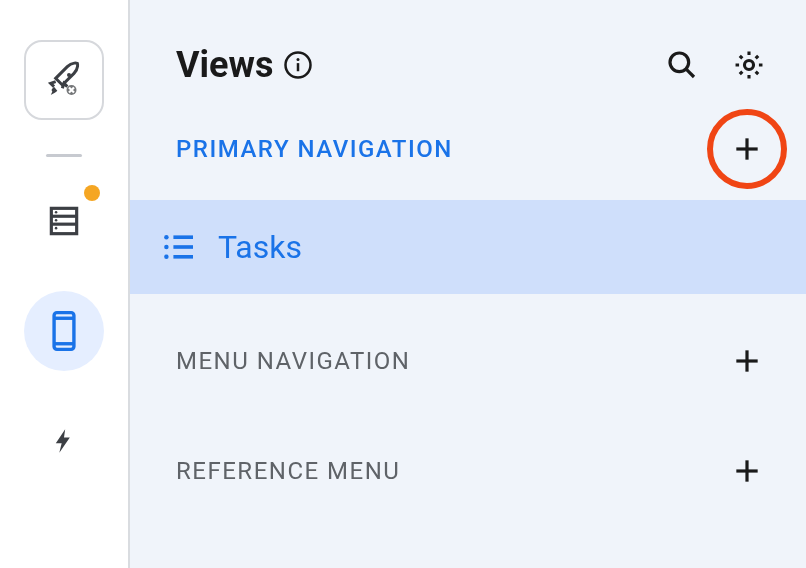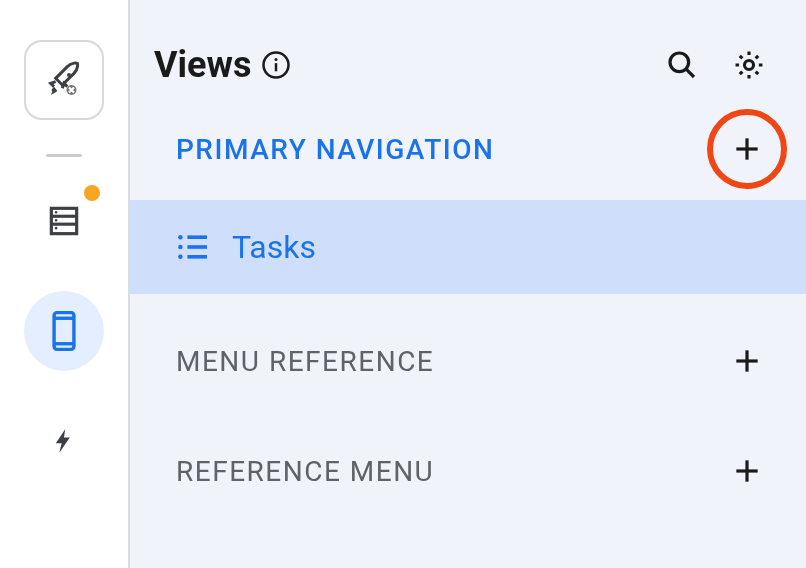--- a/index.html
+++ b/index.html
@@ -63,21 +63,21 @@
     }
     .panel {
       flex: 1;
       background: #f0f4fa;
       display: flex;
       flex-direction: column;
     }
     .panel-header {
       display: flex;
       align-items: center;
-      padding: 44px 40px 30px 24px;
+      padding: 44px 40px 30px 46px;
     }
     .panel-title {
       font-size: 36px;
       font-weight: 700;
       color: #1a1a1a;
       display: flex;
       align-items: center;
       gap: 10px;
     }
     .info-icon {
@@ -92,21 +92,21 @@
     .section-header {
       display: flex;
       align-items: center;
       padding: 14px 40px 14px 46px;
     }
     .section-header.primary .section-label {
       color: #1a73e8;
       font-weight: 500;
     }
     .section-label {
-      font-size: 28px;
+      font-size: 24px;
       letter-spacing: 1.5px;
       color: #5f6368;
       font-weight: 400;
     }
     .add-btn {
       margin-left: auto;
       width: 38px;
       height: 38px;
       display: flex;
       align-items: center;
@@ -121,21 +121,21 @@
       width: 80px;
       height: 80px;
       border: 6px solid #f04514;
       border-radius: 50%;
       pointer-events: none;
     }
     .view-item {
       display: flex;
       align-items: center;
       gap: 22px;
-      padding: 28px 40px 28px 46px;
+      padding: 28px 40px 28px 32px;
       background: #cfdffb;
       margin-top: 18px;
       margin-bottom: 34px;
     }
     .view-item-label {
       font-size: 32px;
       color: #1a73e8;
       font-weight: 400;
     }
     .spacer-xl { height: 44px; }
@@ -243,21 +243,21 @@
         <circle cx="3" cy="17" r="1.6" fill="#1a73e8" stroke="none"></circle>
         <line x1="8" y1="3" x2="22" y2="3"></line>
         <line x1="8" y1="10" x2="22" y2="10"></line>
         <line x1="8" y1="17" x2="22" y2="17"></line>
       </svg>
     </span>
     <span class="view-item-label">Tasks</span>
   </div>
 
   <div class="section-header">
-    <span class="section-label">MENU REFERENCE</span>
+    <span class="section-label">MENU NAVIGATION</span>
     <div class="add-btn">
       <span>
         <svg width="32" height="32" viewBox="0 0 24 24" fill="none" stroke="#1a1a1a" stroke-width="2.4">
           <line x1="12" y1="4" x2="12" y2="20"></line>
           <line x1="4" y1="12" x2="20" y2="12"></line>
         </svg>
       </span>
     </div>
   </div>
 

